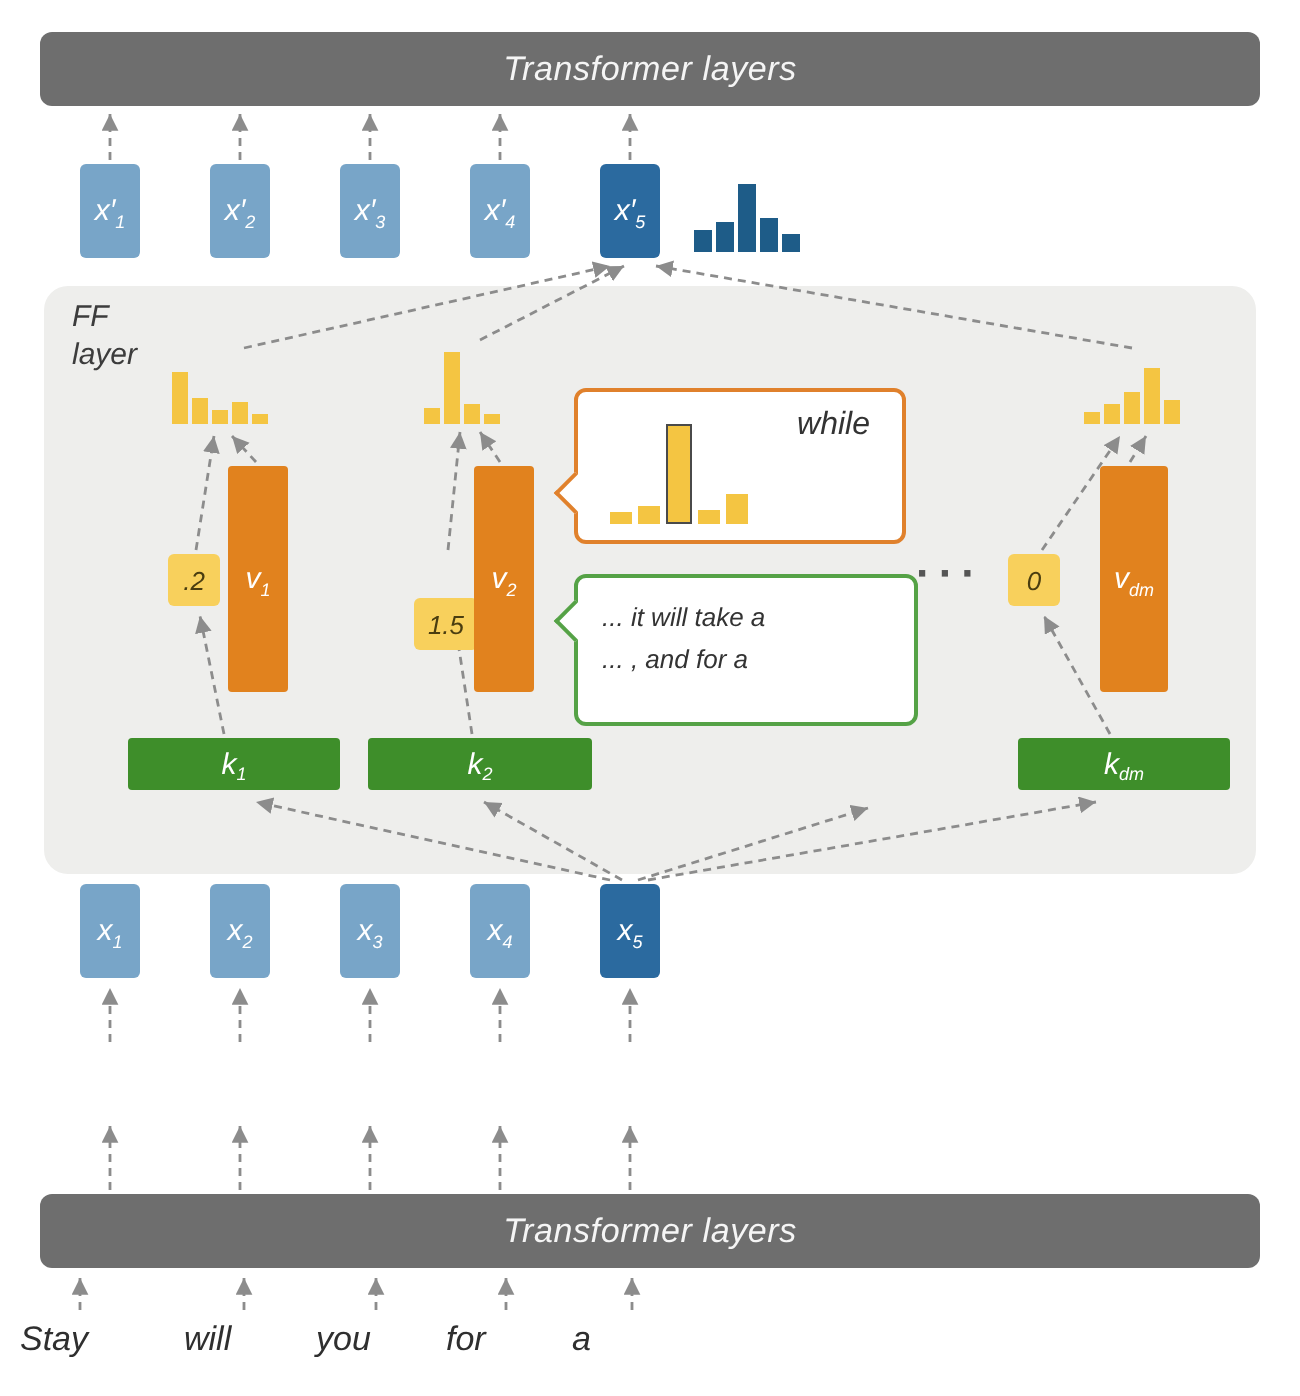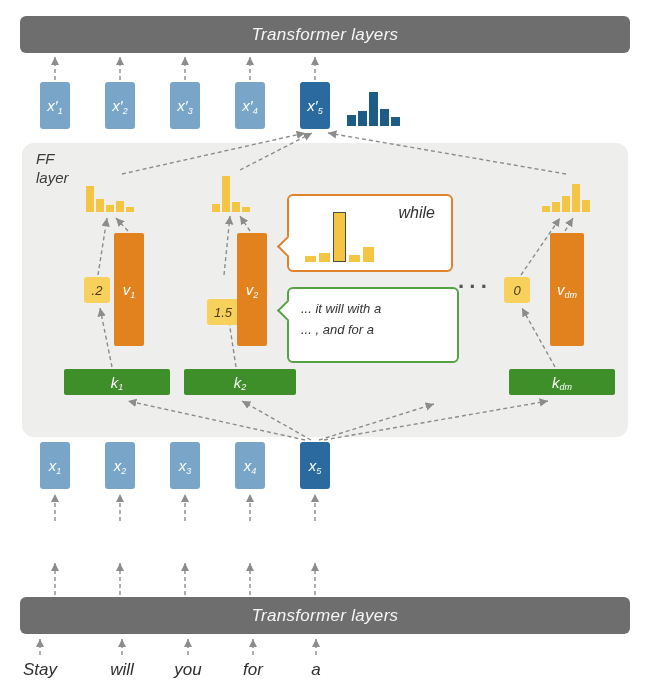--- a/index.html
+++ b/index.html
@@ -67,21 +67,21 @@
   .callout.green  { border:2px solid #55a246; }
   .tail {
     position:absolute; width:13px; height:13px; background:#fff;
     transform:rotate(45deg);
   }
   .callout.orange .tail { left:-9px; bottom:16px; border-left:2px solid #e0812c; border-bottom:2px solid #e0812c; }
   .callout.green  .tail { left:-9px; top:14px;  border-left:2px solid #55a246; border-bottom:2px solid #55a246; }
   .callout-word { position:absolute; right:16px; top:8px; font-style:italic; font-size:16px; color:#333; }
   .callout-lines { padding:9px 12px; font-style:italic; font-size:13px; color:#333; line-height:1.65; }
 
-  .word { font-style:italic; font-size:17px; color:#2f2f2f; text-align:center; }
+  .word { font-style:italic; font-size:17px; color:#2f2f2f; }
 
   
   .overlay { position:absolute; left:0; top:0; pointer-events:none; }
   .overlay line { stroke:#8c8c8c; stroke-width:1.4; stroke-dasharray:4 3; marker-end:url(#ah); }
 </style>
 </head>
 <body>
 
 <div class="canvas">
 
@@ -246,21 +246,21 @@
         <div class="bar" style="height: 9px;"></div>
         <div class="bar hl" style="height: 48px;"></div>
         <div class="bar" style="height: 7px;"></div>
         <div class="bar" style="height: 15px;"></div>
       </div>
   </div>
 
   <div class="abs callout green" style="left:287px; top:287px; width:172px; height:76px;">
     <div class="tail"></div>
     <div class="callout-lines">
-      <div>... it will with a</div>
+      <div>... it will take a</div>
       <div>... , and for a</div>
     </div>
   </div>
 
   <div class="abs vec light" style="left:40px;  top:442px;">
     <span>x</span>
       <span class="sub">1</span>
   </div>
   <div class="abs vec light" style="left:105px; top:442px;">
     <span>x</span>

